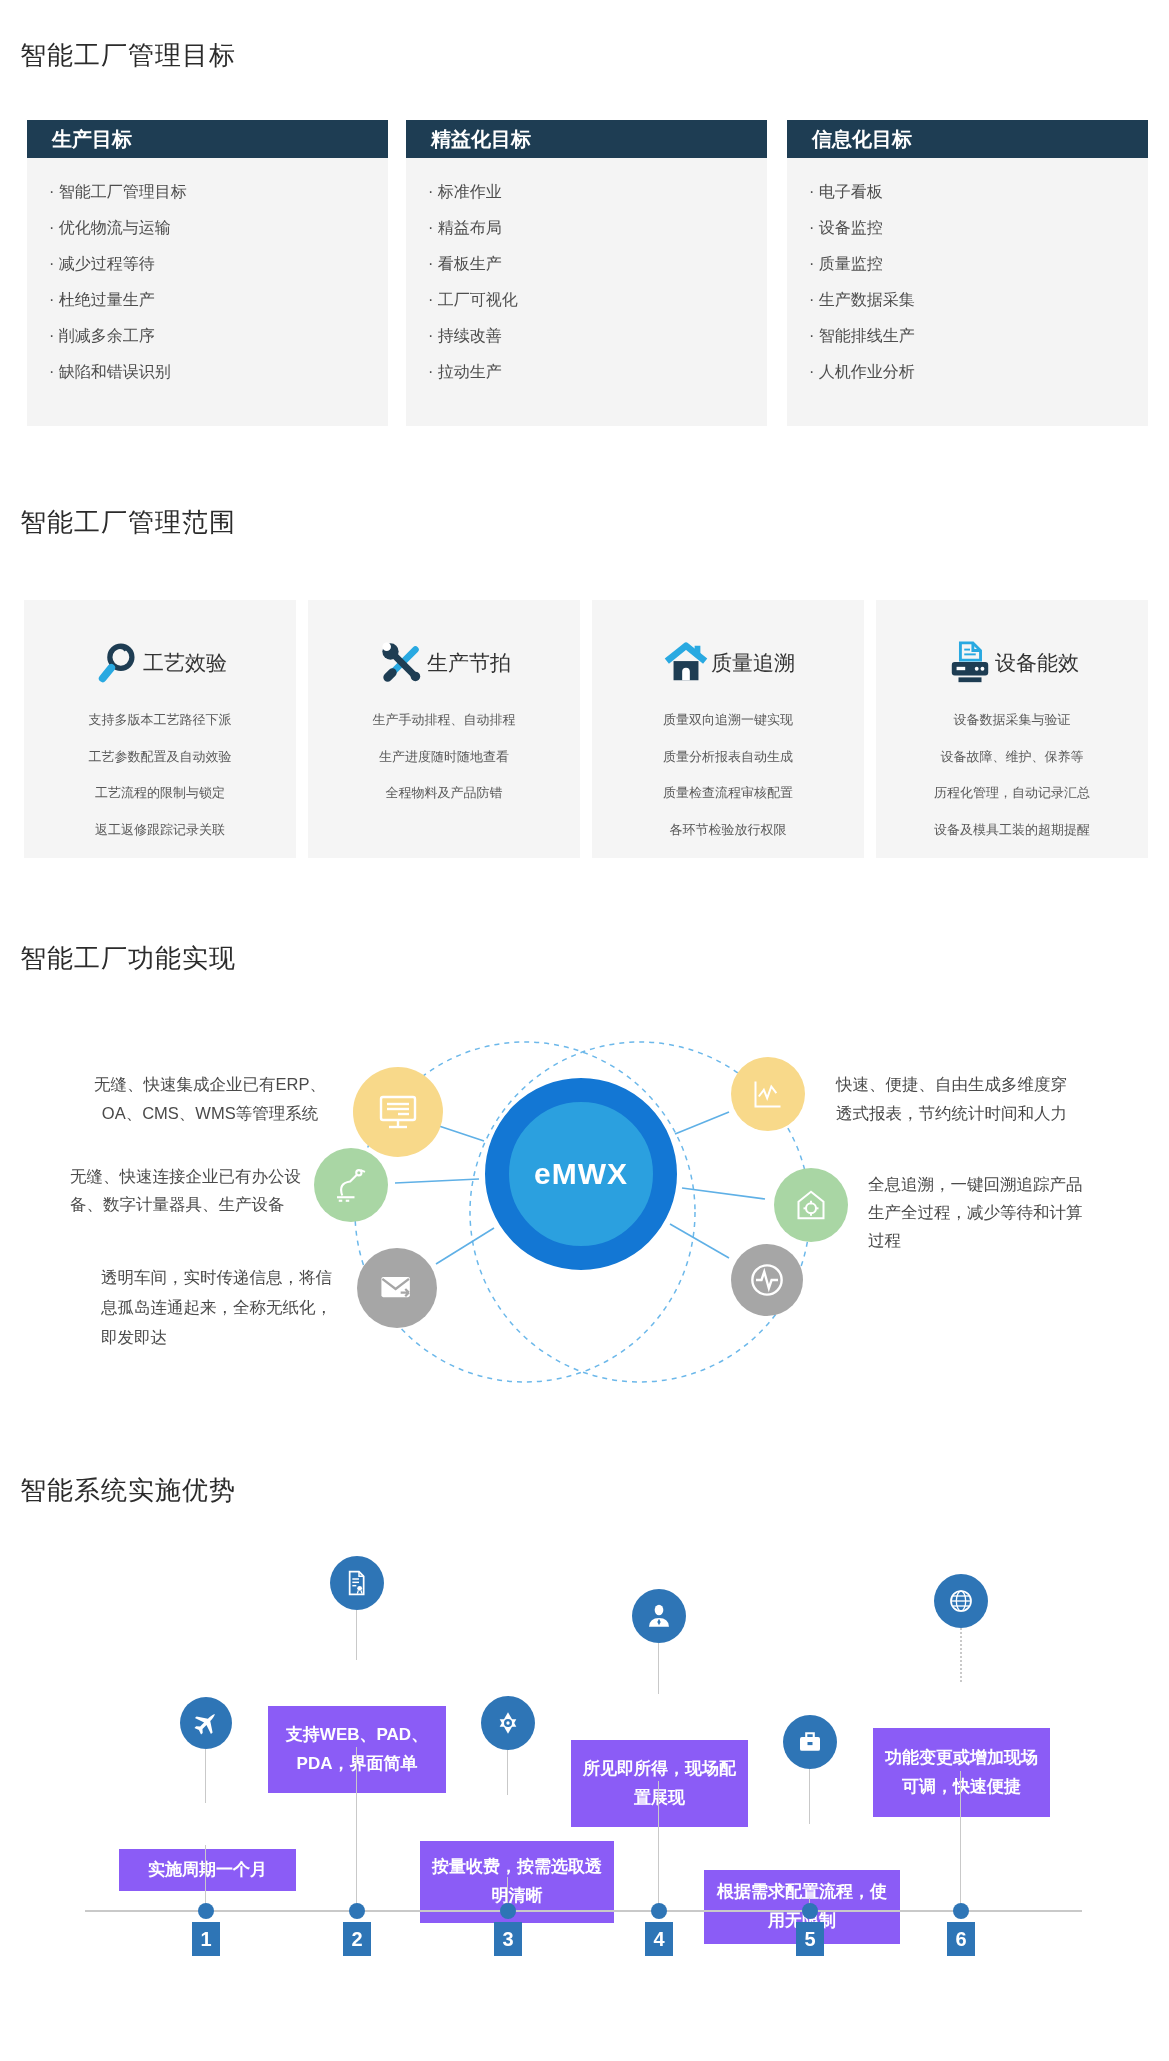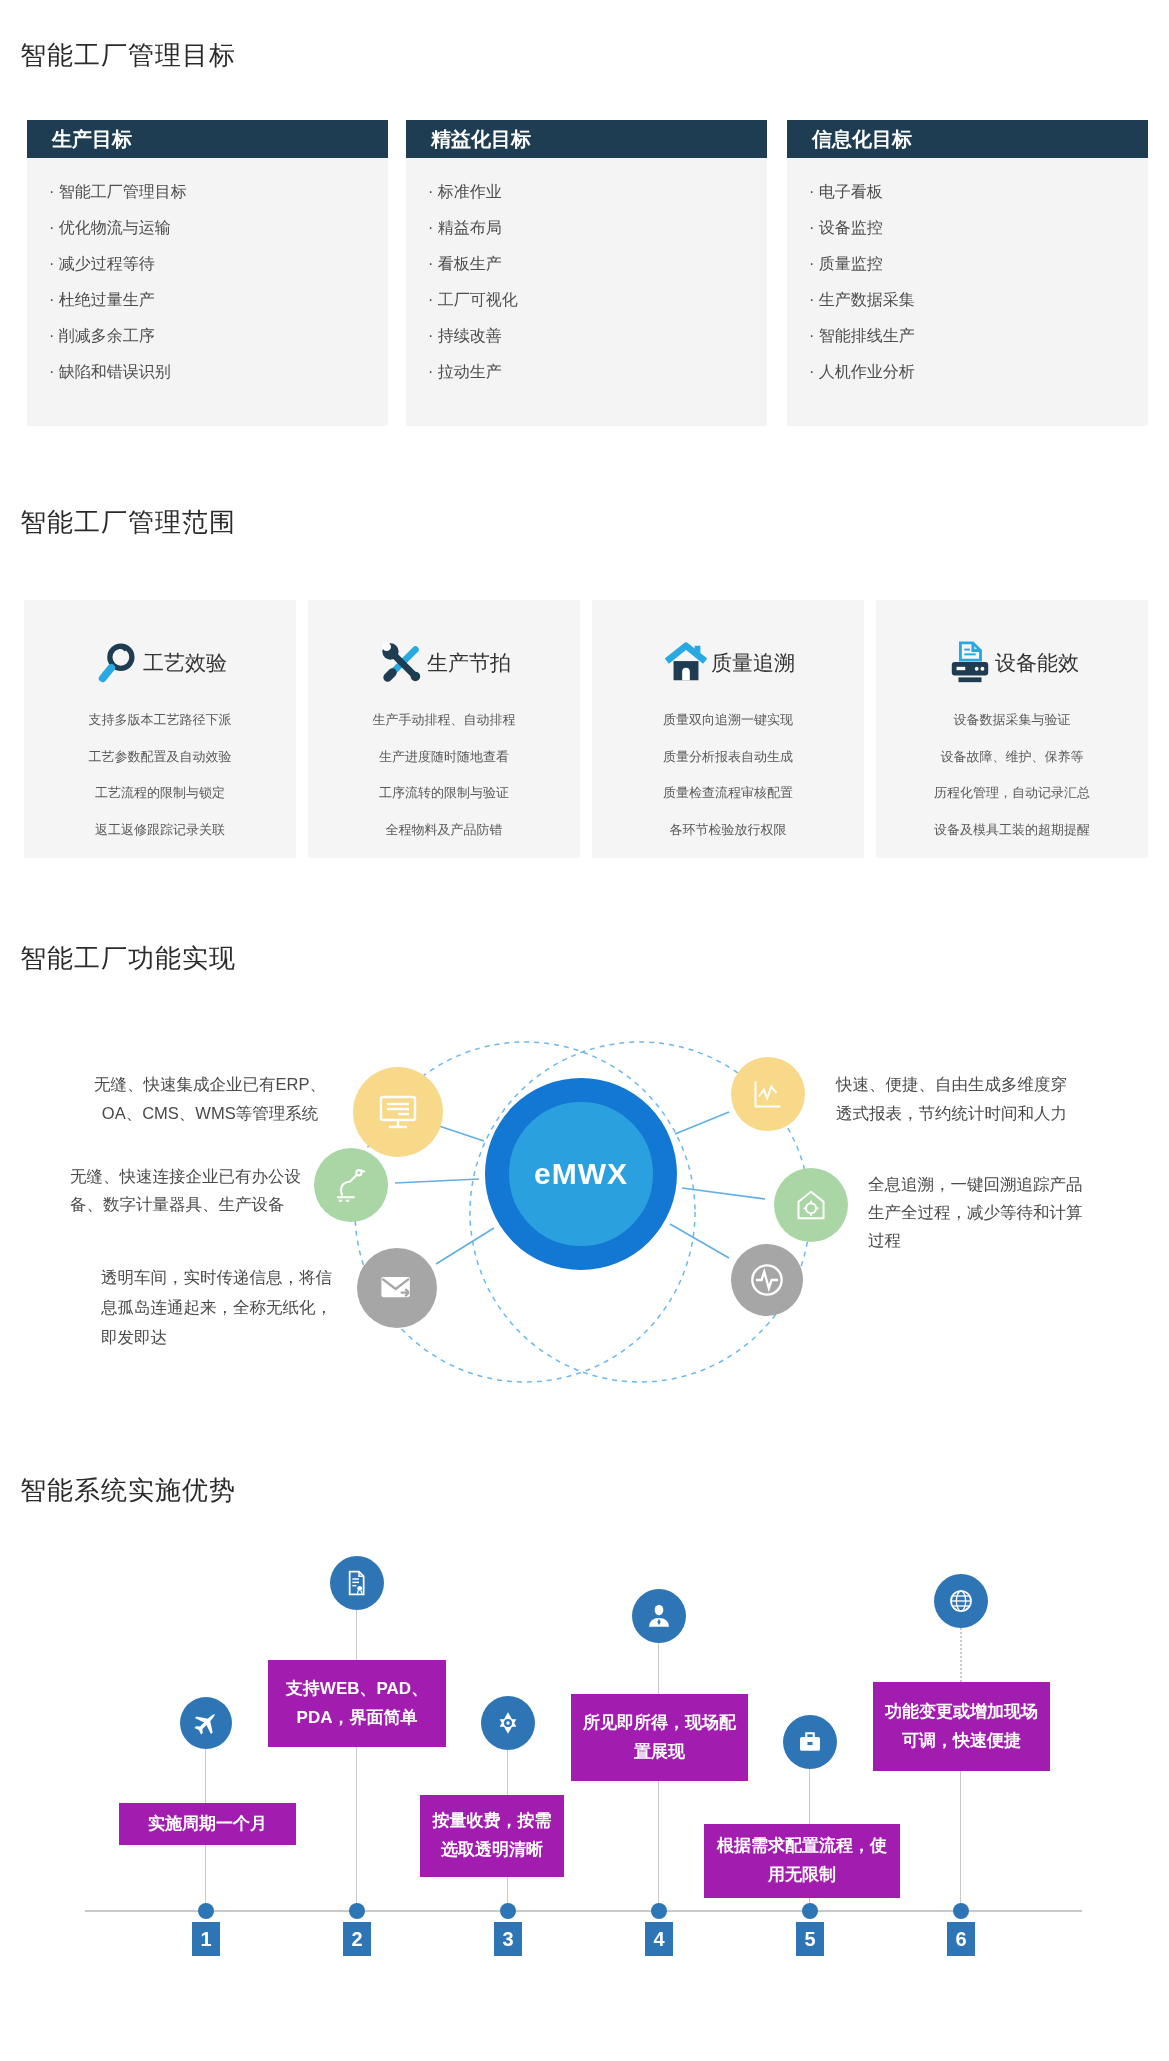--- a/index.html
+++ b/index.html
@@ -33,23 +33,23 @@
   .fn-center{position:absolute;left:485px;top:58px;width:192px;height:192px;box-sizing:border-box;
              border:24px solid #1377d4;background:#2ba0df;border-radius:50%;
              display:flex;align-items:center;justify-content:center;}
   .fn-center span{color:#fff;font-size:30px;font-weight:bold;letter-spacing:1px;}
   .fn-text{position:absolute;font-size:16.5px;color:#4a4a4a;}
 
   
   #timeline{position:absolute;left:0;top:1540px;width:1169px;height:521px;}
   .tl-circle{position:absolute;background:#2e75b6;border-radius:50%;
              display:flex;align-items:center;justify-content:center;}
-  .tl-box{position:absolute;background:#a21caf;color:#fff;font-weight:bold;font-size:17px;
+  .tl-box{position:absolute;background:#8b5cf6;color:#fff;font-weight:bold;font-size:17px;
           display:flex;align-items:center;justify-content:center;text-align:center;
-          line-height:1.7;padding:4px 10px;box-sizing:border-box;}
+          line-height:1.7;padding:4px 10px;box-sizing:border-box;margin-top:46px;}
   .vline{position:absolute;width:1px;background:#c9c9c9;}
   .vline.dotted{background:none;border-left:2px dotted #c9c9c9;width:0;}
   .tl-line{position:absolute;left:85px;top:370px;width:997px;height:2px;background:#c9c9c9;}
   .tl-dot{position:absolute;top:363px;width:16px;height:16px;border-radius:50%;background:#2e75b6;}
   .tl-num{position:absolute;top:382px;width:28px;height:34px;background:#2e75b6;color:#fff;
           font-weight:bold;font-size:20px;display:flex;align-items:center;justify-content:center;}
 </style>
 </head>
 <body>
 
@@ -124,21 +124,20 @@
           <circle cx="12" cy="12" r="8.5" fill="#1e3d53"></circle>
           <circle cx="8" cy="7" r="4.5" fill="#fff"></circle>
           <circle cx="38" cy="38" r="5" fill="#1e3d53"></circle>
         </svg>
       </span>
       <span class="card-title">生产节拍</span>
     </div>
     <div class="card-items">
       <div class="card-item">生产手动排程、自动排程</div>
       <div class="card-item">生产进度随时随地查看</div>
-      <div class="card-item">工序流转的限制与验证</div>
       <div class="card-item">全程物料及产品防错</div>
     </div>
   </div>
 
   <div class="card" style="left:592px">
     <div class="card-head">
       <span class="icon46">
         <svg width="46" height="46" viewBox="0 0 48 48">
           <path d="M4 22 L24 6 L44 22" fill="none" stroke="#29a9e1" stroke-width="7" stroke-linejoin="round"></path>
           <rect x="33" y="6" width="6" height="9" fill="#29a9e1"></rect>
@@ -289,21 +288,21 @@
 
     <div class="tl-circle" style="left:481px;top:156px;width:54px;height:54px">
       <svg width="32" height="32" viewBox="0 0 48 48">
         <path d="M24 8 L36.5 29.5 H11.5 Z" fill="#fff"></path>
         <path d="M24 40 L11.5 18.5 H36.5 Z" fill="#fff"></path>
         <circle cx="24" cy="24" r="6" fill="#2e75b6"></circle>
         <circle cx="24" cy="24" r="2.5" fill="#fff"></circle>
       </svg>
     </div>
     <div class="vline" style="left:507px;top:210px;height:45px"></div>
-    <div class="tl-box" style="left:420px;top:255px;width:144px;height:82px">按量收费，按需选取透明清晰</div>
+    <div class="tl-box" style="left:420px;top:255px;width:194px;height:82px">按量收费，按需选取透明清晰</div>
     <div class="vline" style="left:507px;top:337px;height:34px"></div>
 
     <div class="tl-circle" style="left:632px;top:49px;width:54px;height:54px">
       <svg width="32" height="32" viewBox="0 0 48 48">
         <ellipse cx="24" cy="15" rx="6.5" ry="8" fill="#fff"></ellipse>
         <path d="M9 40 q1 -13 15 -13 t15 13 z" fill="#fff"></path>
         <path d="M24 28 l-2.5 5 2.5 5 2.5 -5 z" fill="#2e75b6"></path>
       </svg>
     </div>
     <div class="vline" style="left:658px;top:103px;height:51px"></div>

